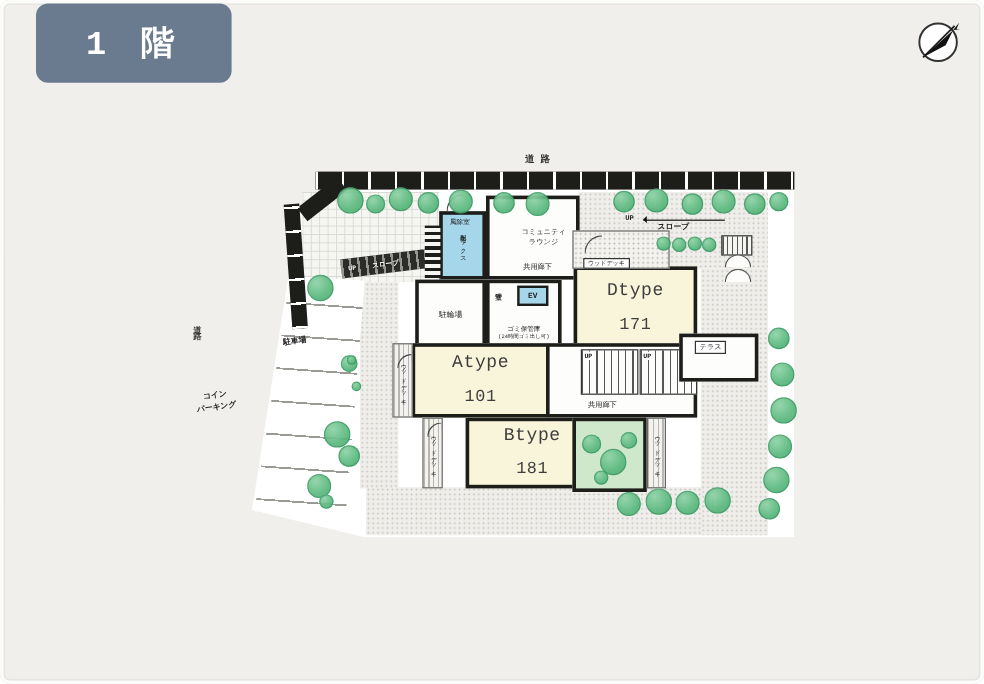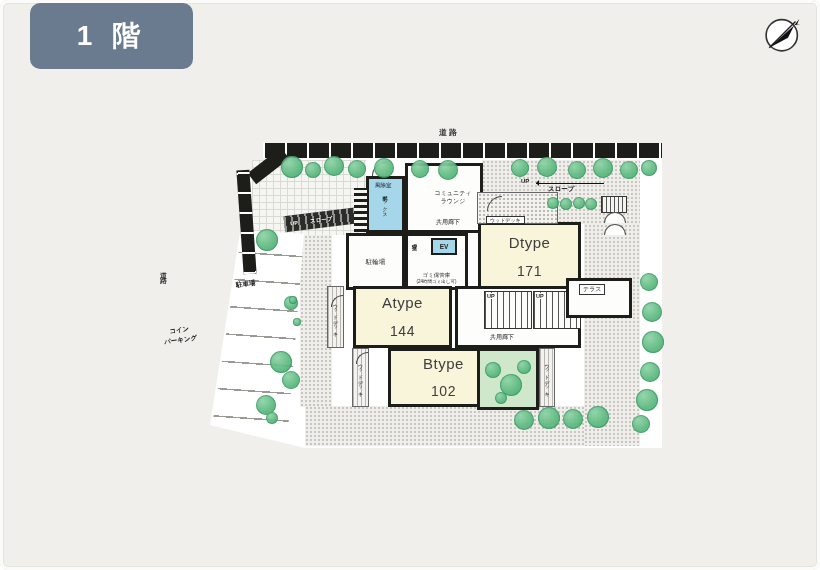--- a/index.html
+++ b/index.html
@@ -1,20 +1,20 @@
 <!DOCTYPE html>
 <html style="--badge: #6a7a8f; --cream: #f9f5da; --blue: #a6d6ea; --garden: #cfe8cb; --tree: #5bb87e; --road: #1d1d1a; --wall: #1d1d1a; --page: #f0efec;"><head>
 <meta charset="utf-8">
 <style>
   html,body{margin:0;padding:0;background:#fff;}
   #stage{
     position:relative;width:820px;height:570px;overflow:hidden;
     background:var(--page,#f0efec);
     border-radius:8px;box-shadow:inset 0 0 0 3px #fbfbf9, inset 0 0 0 4px #e3e3df;
-    font-family:Liberation Sans, sans-serif;color:#222;
+    font-family:Liberation Mono, monospace;color:#222;
   }
   .abs{position:absolute;box-sizing:border-box;}
   
   .badge{left:30px;top:3px;width:163px;height:66px;border-radius:10px;
     background:var(--badge,#6a7a8f);display:flex;align-items:center;justify-content:center;
     color:#fff;font-size:28px;font-weight:bold;letter-spacing:6px;}
   
   .siteBg{left:210px;top:157px;width:452px;height:291px;background:#fff;
     clip-path:polygon(62px 0,452px 0,452px 291px,95px 291px,0 268px,30px 75px,33px 28px);}
   .stipple{background-color:#efeeea;background-image:radial-gradient(#c6c5bf 0.7px,transparent 0.9px);background-size:4px 4px;}
@@ -138,27 +138,27 @@
   </div>
   <div class="abs room z3" style="left:405px;top:233px;width:63px;height:57px">
     <div class="abs xs vtext" style="left:4px;top:4px;height:28px;font-size:5.5px">管理室</div>
     <div class="abs blueRoom" style="left:23px;top:2px;width:26px;height:17px;border:2px solid var(--wall,#1d1d1a);display:flex;align-items:center;justify-content:center;font-size:6.5px;font-weight:bold">EV</div>
     <div class="abs" style="left:0;top:36px;width:100%;text-align:center;line-height:1.2">
       <div style="font-size:5.5px">ゴミ保管庫</div>
       <div style="font-size:4.5px">(24時間ゴミ出し可)</div>
     </div>
   </div>
 
-  <div class="abs room cream unit z3" style="left:353px;top:286px;width:99px;height:62px">
+  <div class="abs room cream unit z3" style="left:343px;top:286px;width:115px;height:62px">
     <div class="t">Atype</div>
-    <div class="n">144</div>
+    <div class="n">101</div>
   </div>
   <div class="abs room cream unit z3" style="left:388px;top:348px;width:111px;height:59px">
     <div class="t">Btype</div>
-    <div class="n">102</div>
+    <div class="n">181</div>
   </div>
   <div class="abs room cream unit z3" style="left:478px;top:222px;width:103px;height:70px">
     <div class="t">Dtype</div>
     <div class="n">171</div>
   </div>
 
   <div class="abs room z3" style="left:455px;top:286px;width:126px;height:62px">
     <div class="stair" style="left:26px;top:2px;width:46px;height:36px">
       <span class="up">UP</span>
     </div>

